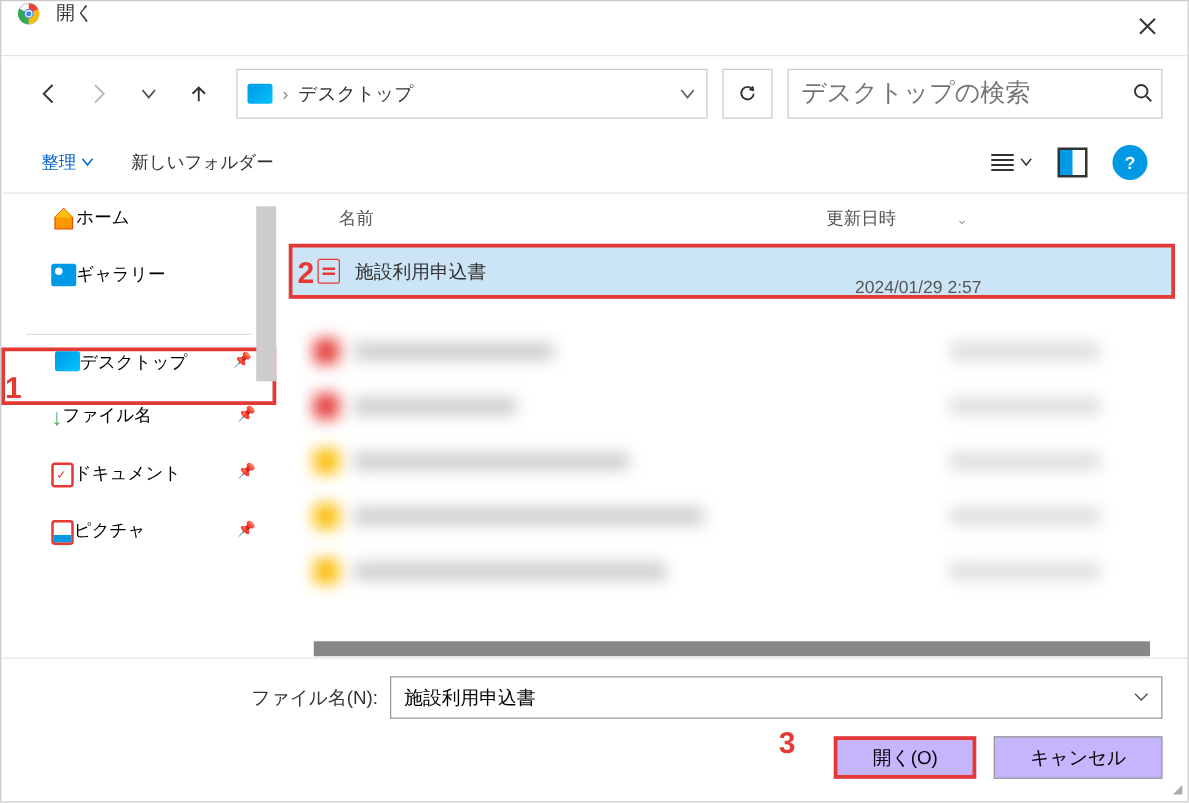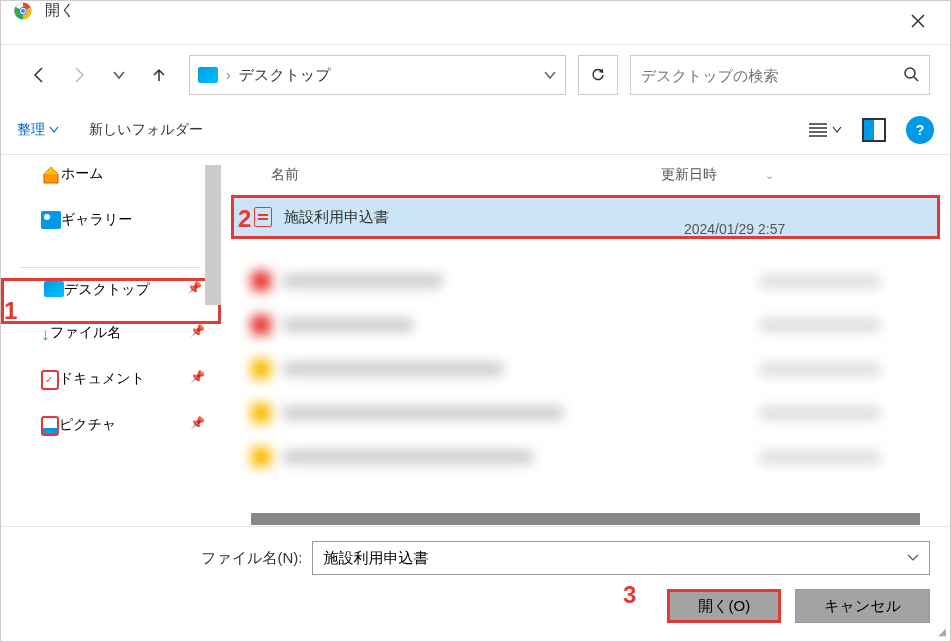--- a/index.html
+++ b/index.html
@@ -70,28 +70,28 @@
     }
     .search-box {
       width: 300px; height: 40px;
       border: 1px solid #ccc;
       display: flex; align-items: center;
       padding: 0 10px;
       margin-left: 8px;
     }
     .search-input {
       flex: 1; border: none; outline: none;
-      font-size: 15px; color: #b91c1c;
+      font-size: 20px; color: #b91c1c;
     }
     .search-icon { color: #555; }
     .toolbar {
       height: 50px;
       display: flex;
       align-items: center;
-      padding: 0 16px;
+      padding: 0 32px;
       gap: 30px;
       border-bottom: 1px solid #e5e5e5;
       text-align: center;
     }
     .organize-btn { color: #0066cc; cursor: pointer; display: flex; align-items: center; gap: 4px; }
     .newfolder-btn { color: #333; cursor: pointer; }
     .toolbar-right {
       margin-left: auto;
       display: flex;
       align-items: center;
@@ -280,21 +280,21 @@
     }
     .footer-row2 {
       display: flex;
       justify-content: flex-end;
       gap: 14px;
     }
     .btn {
       height: 34px;
       padding: 0 28px;
       border: 1px solid #999;
-      background: #a3a3a3;
+      background: #c4b5fd;
       cursor: pointer;
       font-size: 15px;
       display: flex; align-items: center;
     }
     .btn.primary {
       border: 3px solid #e53935;
     }
     .resize-grip {
       position: absolute;
       bottom: 4px; right: 4px;

